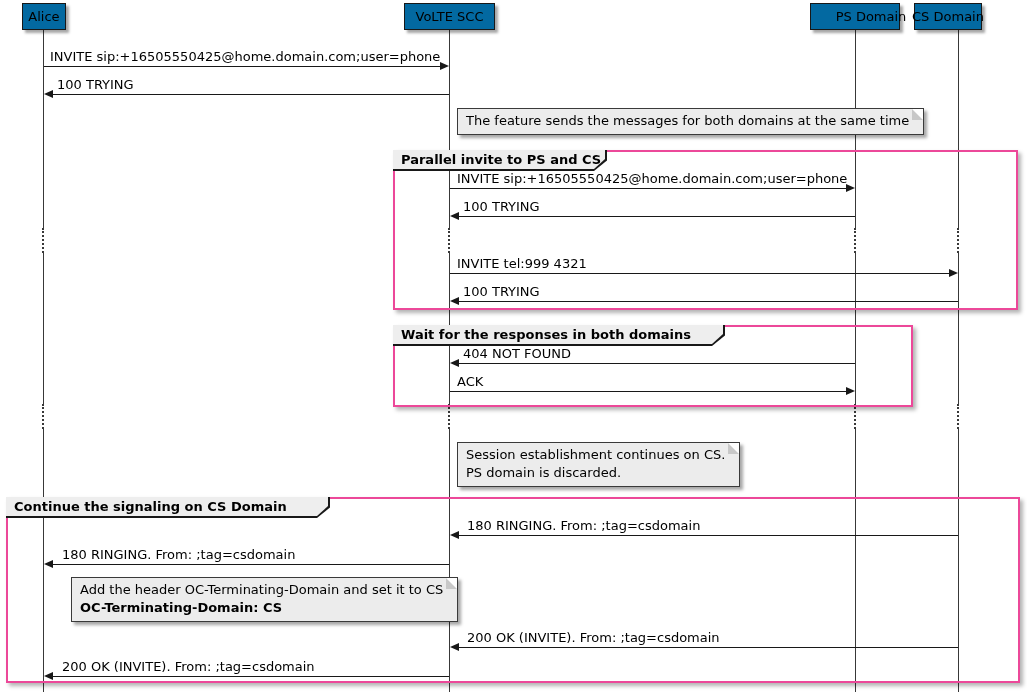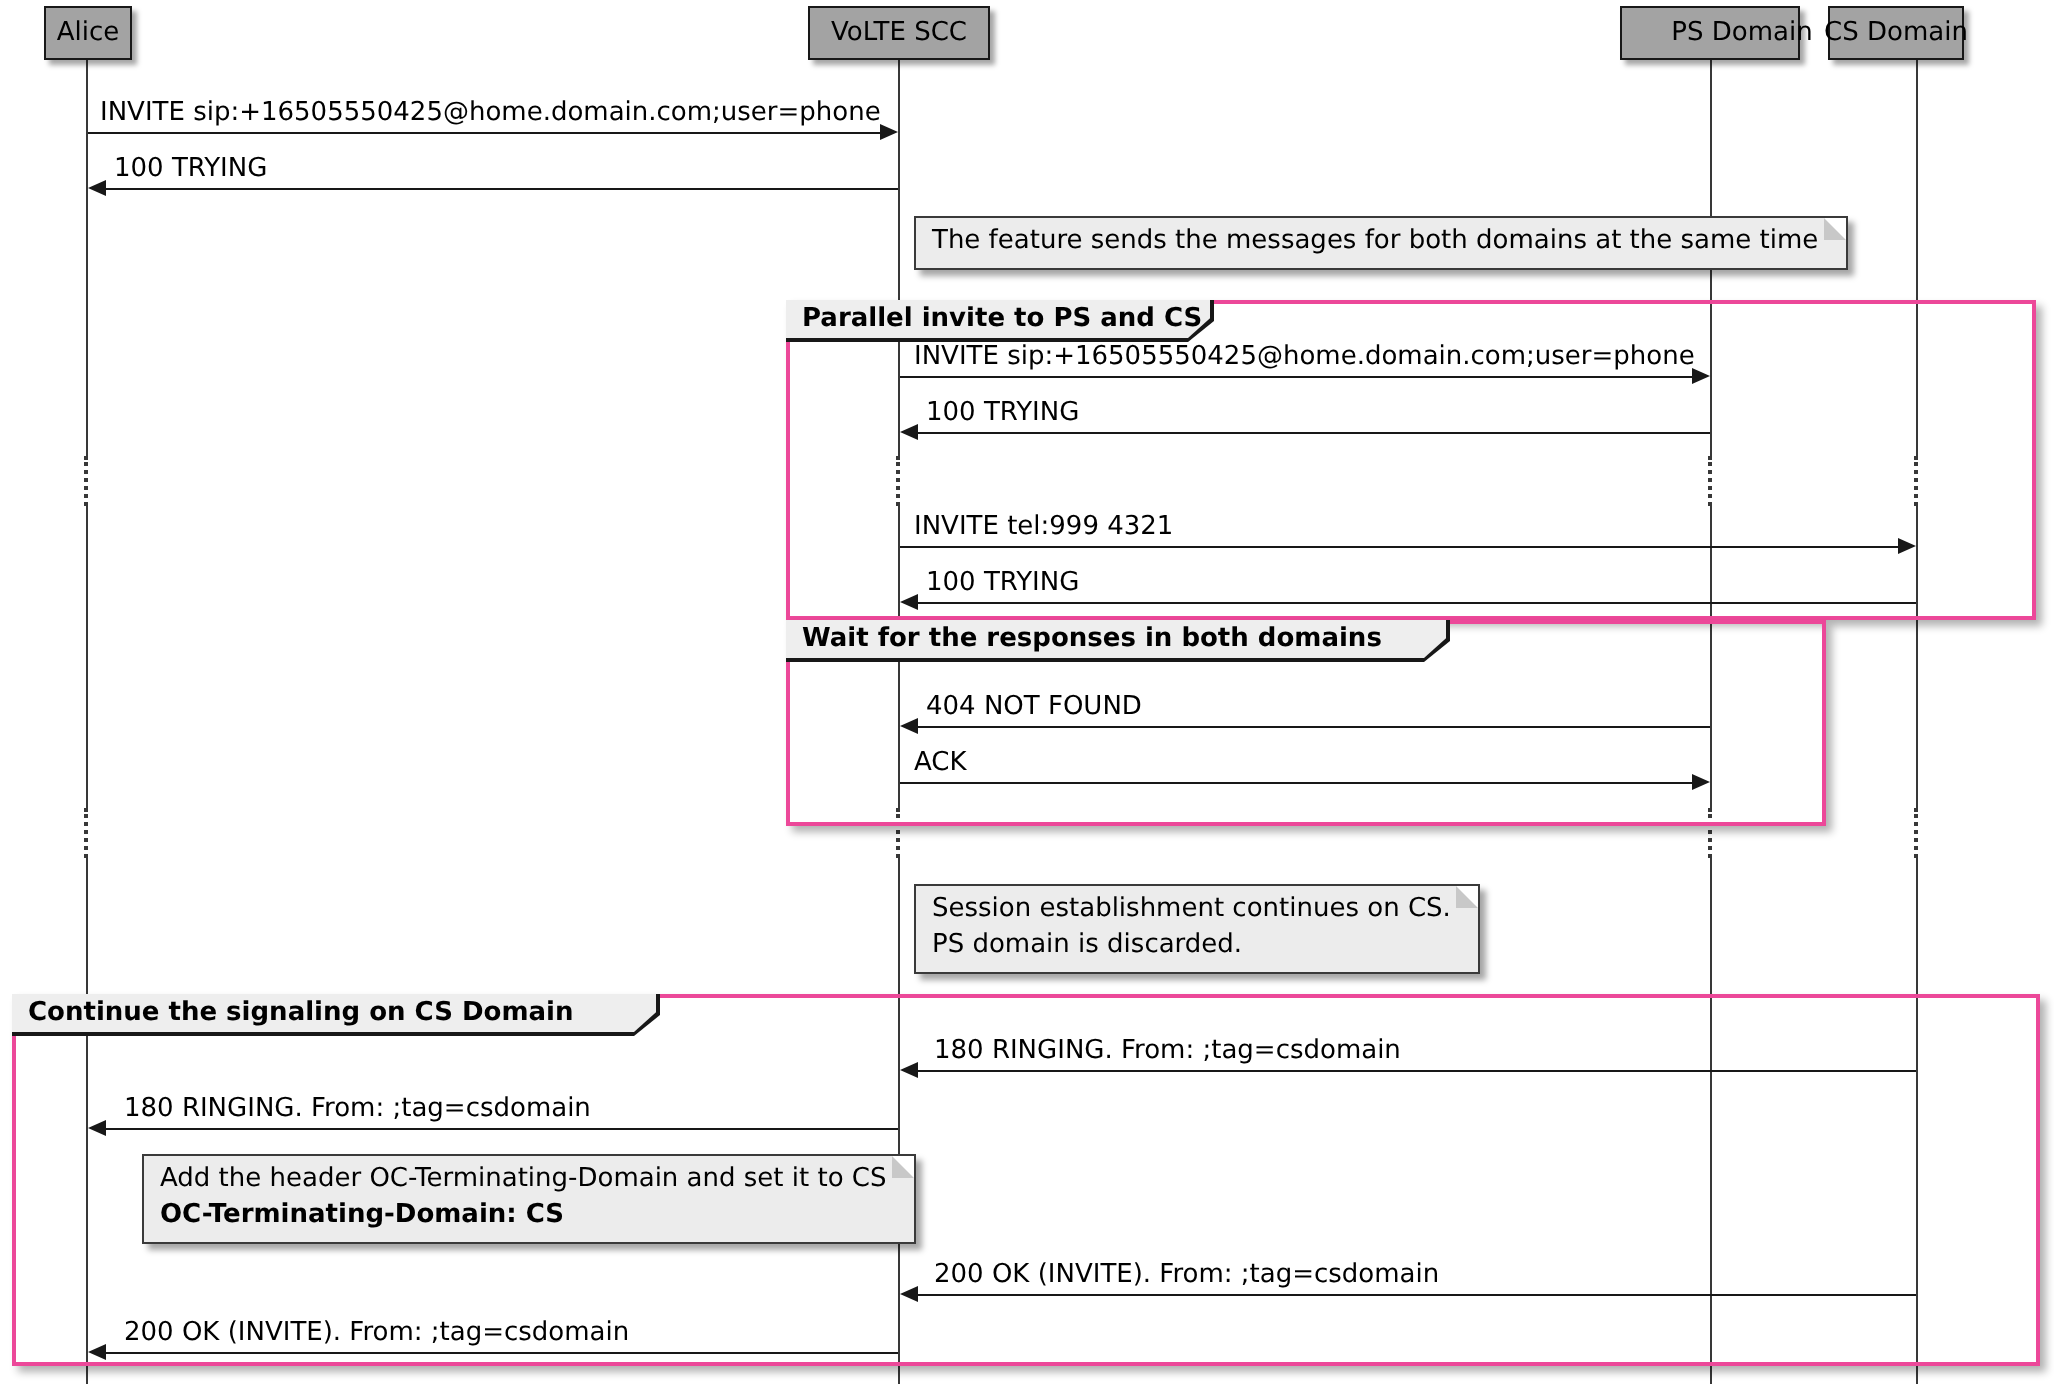--- a/index.html
+++ b/index.html
@@ -7,21 +7,21 @@
     position:relative;width:1027px;height:692px;background:#ffffff;
     font-family:"DejaVu Sans", sans-serif;color:#000;overflow:hidden;
   }
   
   .ll{position:absolute;width:0;}
   .ll.solid{border-left:1px solid #383838;}
   .ll.dotted{border-left:2px dotted #383838;}
   
   .participant{
     position:absolute;top:3px;height:27px;box-sizing:border-box;
-    background:#a3a3a3;border:1.5px solid #181818;
+    background:#0369a1;border:1.5px solid #181818;
     box-shadow:2.5px 2.5px 2.5px rgba(0,0,0,0.35);
     display:flex;align-items:center;justify-content:center;
     font-size:13px;white-space:nowrap;
   }
   
   .msg-line{position:absolute;height:0;border-top:1px solid #181818;}
   .msg-label{position:absolute;font-size:13px;white-space:nowrap;line-height:14px;}
   .arr{position:absolute;width:0;height:0;border-top:4px solid transparent;border-bottom:4px solid transparent;}
   .arr.r{border-left:9px solid #181818;}
   .arr.l{border-right:9px solid #181818;}
@@ -81,21 +81,21 @@
   <div class="ll solid" style="left:958px;top:429px;height:263px;"></div>
 
   <div class="frame" style="left:393px;top:150px;width:625px;height:160px;">
     <div class="frame-title" style="width:214px;">
       <div class="bg-outer"></div>
       <div class="bg-inner"></div>
       <span class="txt">Parallel invite to PS and CS</span>
     </div>
   </div>
 
-  <div class="frame" style="left:393px;top:310px;width:520px;height:103px;">
+  <div class="frame" style="left:393px;top:325px;width:520px;height:82px;">
     <div class="frame-title" style="width:332px;">
       <div class="bg-outer"></div>
       <div class="bg-inner"></div>
       <span class="txt">Wait for the responses in both domains</span>
     </div>
   </div>
 
   <div class="frame" style="left:6px;top:497px;width:1014px;height:186px;">
     <div class="frame-title" style="width:324px;">
       <div class="bg-outer"></div>

